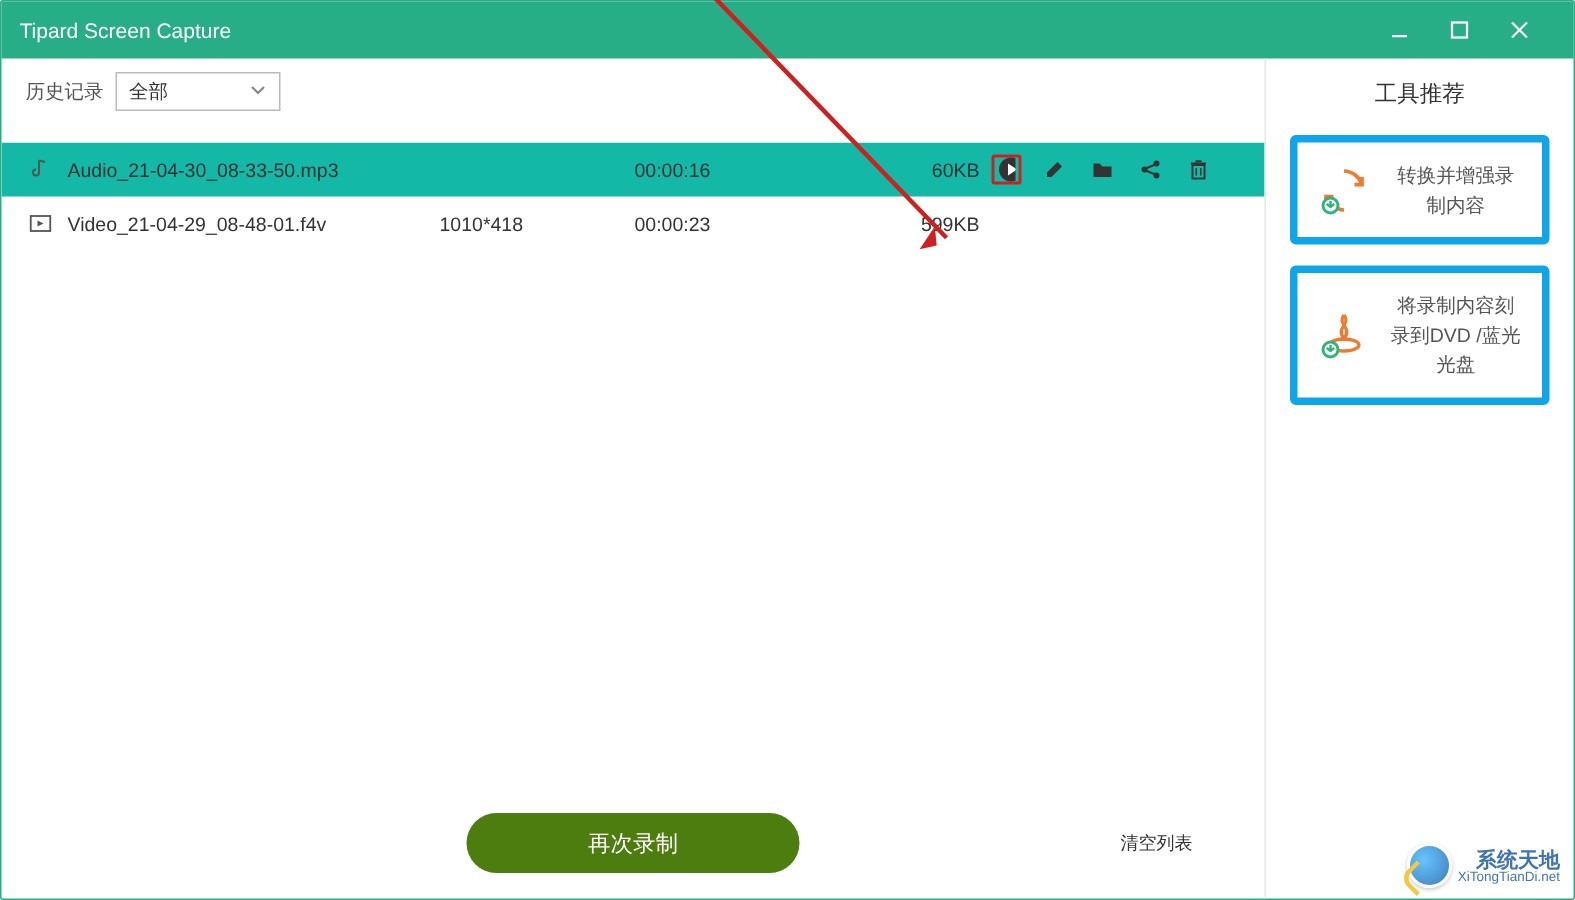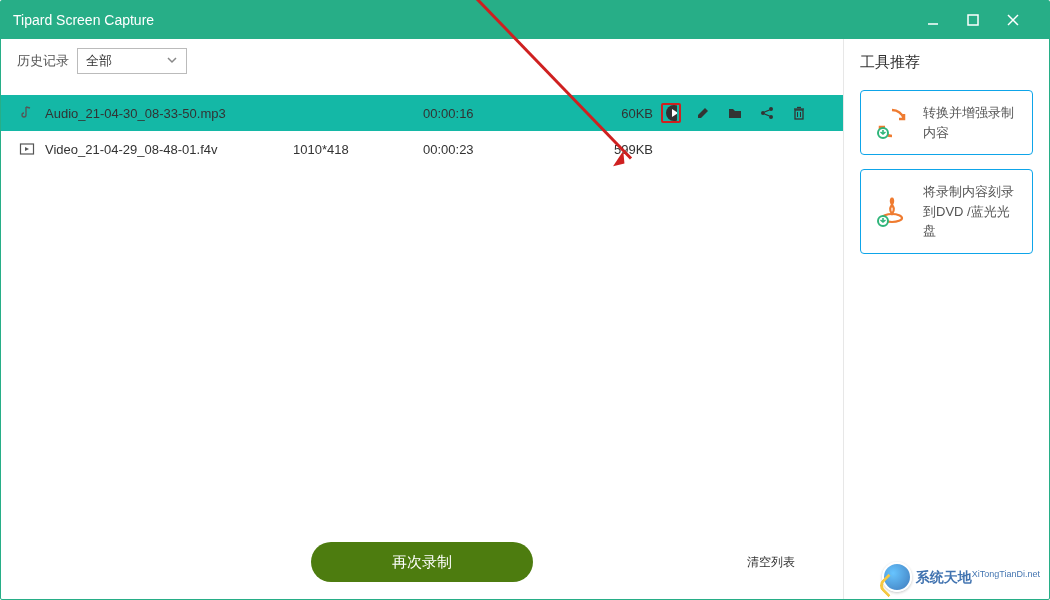--- a/index.html
+++ b/index.html
@@ -24,31 +24,31 @@
 .col-name { width: 248px; }
 .col-res { width: 130px; }
 .col-dur { width: 150px; }
 .col-size { width: 80px; text-align: right; }
 .col-actions { flex: 1; display: flex; align-items: center; justify-content: flex-end; gap: 12px; padding-right: 16px; }
 .actbtn { width: 20px; height: 20px; display: flex; align-items: center; justify-content: center; cursor: pointer; color: #444; }
 .playbox { border: 2px solid #cf2020; padding: 2px; border-radius: 2px; }
 .footer { height: 74px; display: flex; align-items: center; justify-content: center; position: relative; }
 .bigbtn { background: #4d7c0f; color: #fff; border: none; border-radius: 22px; width: 222px; height: 40px; font-size: 15px; cursor: pointer; }
 .clearlink { position: absolute; right: 48px; font-size: 12px; color: #333; cursor: pointer; }
-.side { flex: 1; border-left: 1px solid #e7e7e7; padding: 14px 16px; display: flex; flex-direction: column; gap: 14px; }
+.side { flex: 1; border-left: 1px solid #e7e7e7; padding: 14px 16px; display: flex; flex-direction: column; gap: 14px; text-align: center; }
 .side-title { font-size: 15px; color: #333; margin-bottom: 4px; }
-.card { border: 1px solid #0ea5e9; border-radius: 4px; padding: 12px 14px; display: flex; align-items: center; gap: 14px; cursor: pointer; }
+.card { border: 5px solid #0ea5e9; border-radius: 4px; padding: 12px 14px; display: flex; align-items: center; gap: 14px; cursor: pointer; }
 .card .ci { width: 36px; height: 36px; display: flex; align-items: center; justify-content: center; position: relative; }
 .card .txt { font-size: 13px; color: #555; line-height: 1.5; }
 .arrow-line { position: absolute; width: 380px; height: 3px; background: #cf2020; transform-origin: right center; right: 212px; top: 118px; transform: rotate(46deg); pointer-events: none; }
 .arrow-head { position: absolute; right: 208px; top: 114px; pointer-events: none; }
 .watermark { position: absolute; right: 10px; bottom: 8px; display: flex; align-items: center; gap: 4px; opacity: 0.78; pointer-events: none; }
 .watermark .globe { width: 30px; height: 30px; border-radius: 50%; background: radial-gradient(circle at 35% 35%, #3db4ff, #0a56a8); border: 2px solid #fff; box-shadow: 0 1px 3px rgba(0,0,0,.3); position: relative; }
 .watermark .globe::after { content: ""; position: absolute; left: -4px; bottom: -4px; width: 14px; height: 14px; border-top: 3px solid #f2b90c; border-left: 3px solid #f2b90c; transform: rotate(-45deg); border-radius: 50% 0 0 0; }
-.watermark .wt { display: flex; flex-direction: row; line-height: 1; text-align: right; }
+.watermark .wt { display: flex; flex-direction: column; line-height: 1; text-align: right; }
 .watermark .wt .a { font-size: 14px; font-weight: bold; color: #0d4d9a; }
 .watermark .wt .b { font-size: 9px; color: #0d4d9a; }
 </style>
 </head>
 <body>
 
 <div class="window">
   <div class="titlebar">
     <span>Tipard Screen Capture</span>
     <div class="spacer"></div>

